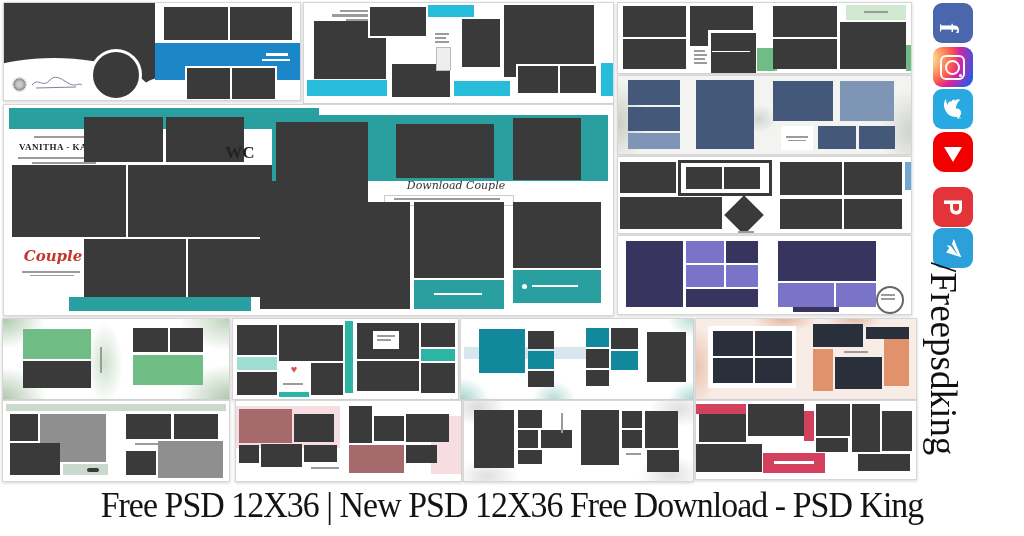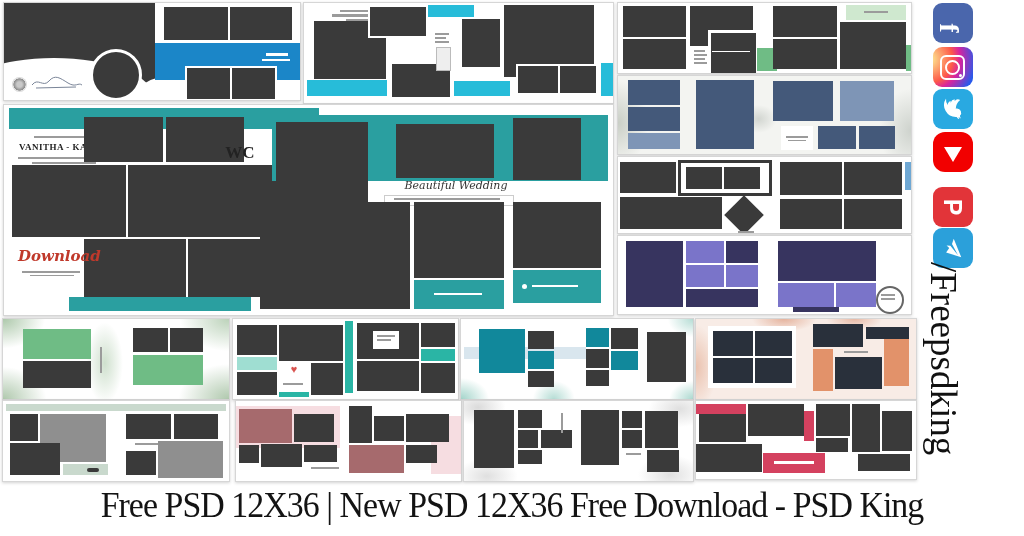--- a/index.html
+++ b/index.html
@@ -210,29 +210,29 @@
     <i class="tl" style="left:40px;top:62px;width:40px"></i>
     <i class="b" style="left:80px;top:12px;width:79px;height:45px"></i>
     <i class="b" style="left:162px;top:12px;width:78px;height:45px"></i>
     <div class="wc">WC</div>
     <i class="tl" style="left:216px;top:60px;width:40px"></i>
     <i class="tl" style="left:222px;top:64px;width:28px;height:1px"></i>
     <i class="b" style="left:8px;top:60px;width:114px;height:72px"></i>
     <i class="b" style="left:124px;top:60px;width:180px;height:72px"></i>
     <i class="b" style="left:80px;top:134px;width:102px;height:58px"></i>
     <i class="b" style="left:184px;top:134px;width:88px;height:58px"></i>
-    <div class="wedding">Download</div>
+    <div class="wedding">Couple</div>
     <i class="tl" style="left:18px;top:166px;width:58px"></i>
     <i class="tl" style="left:26px;top:170px;width:44px;height:1px"></i>
     <i class="teal" style="position:absolute;left:65px;top:192px;width:182px;height:14px"></i>
     <i class="teal" style="position:absolute;left:268px;top:10px;width:336px;height:66px"></i>
     <i class="b" style="left:272px;top:17px;width:92px;height:84px"></i>
     <i class="b" style="left:392px;top:19px;width:98px;height:54px"></i>
     <i class="b" style="left:509px;top:13px;width:68px;height:62px"></i>
-    <div class="bcouple">Beautiful Wedding</div>
+    <div class="bcouple">Download Couple</div>
     <i style="position:absolute;left:380px;top:90px;width:128px;height:9px;border:1px solid #ccc"></i>
     <i class="tl" style="left:390px;top:93px;width:106px"></i>
     <i class="b" style="left:256px;top:97px;width:150px;height:107px"></i>
     <i class="b" style="left:410px;top:97px;width:90px;height:76px"></i>
     <i class="teal" style="position:absolute;left:410px;top:175px;width:90px;height:29px"></i>
     <i class="wl" style="left:430px;top:188px;width:48px"></i>
     <i class="b" style="left:509px;top:97px;width:88px;height:66px"></i>
     <i class="teal" style="position:absolute;left:509px;top:165px;width:88px;height:33px"></i>
     <i class="dot" style="left:518px;top:179px;width:5px;height:5px"></i>
     <i class="wl" style="left:528px;top:180px;width:46px"></i>

